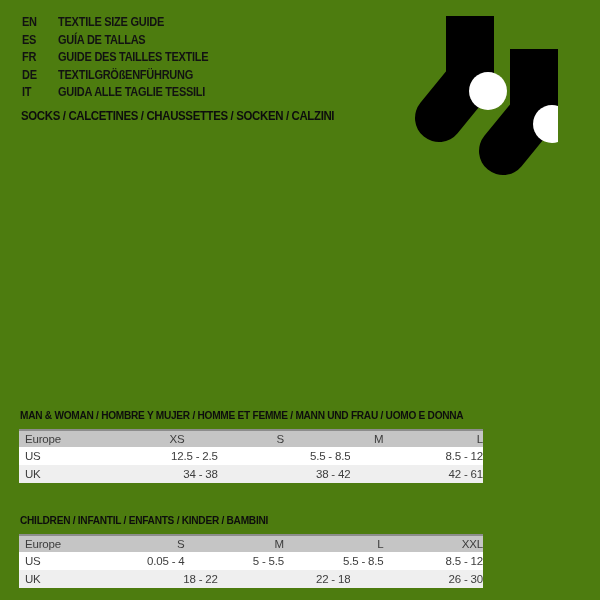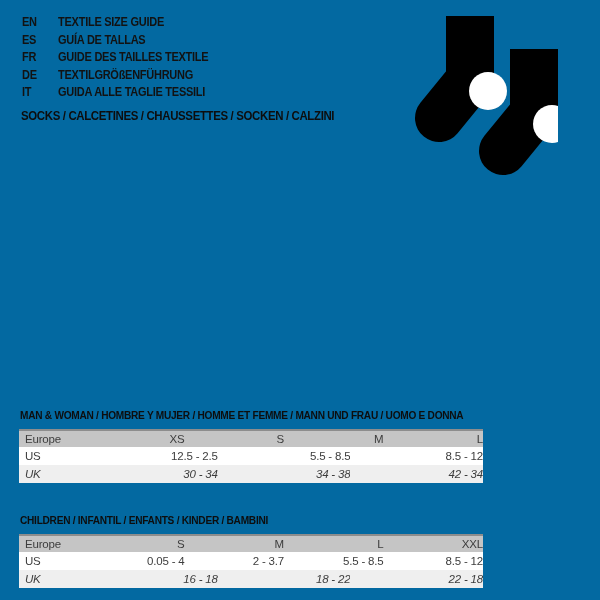--- a/index.html
+++ b/index.html
@@ -1,20 +1,20 @@
 <!DOCTYPE html>
 <html><head>
 <meta charset="utf-8">
 <style>
   html, body { margin: 0; padding: 0; background: #ffffff; }
   .page {
     position: relative;
     width: 600px;
     height: 600px;
-    background: #0369a1;
+    background: #4d7c0f;
     overflow: hidden;
     font-family: "Liberation Sans", sans-serif;
     color: #111;
   }
 
   
   .lang-list { position: absolute; left: 22px; top: 14px; }
   .lang-line {
     display: flex;
     line-height: 17.5px;
@@ -57,21 +57,21 @@
   .st1 { top: 429px; }
   .st2 { top: 534px; }
   .t-header {
     display: flex; height: 18px; box-sizing: border-box;
     background: #c5c5c5;
     border-top: 2px solid #8d8d8d;
   }
   .t-header .cell { line-height: 16px; }
   .t-row { display: flex; height: 18px; background: #ffffff; gap: 24px; }
   .t-row .cell { line-height: 18px; }
-  .t-row.alt { background: #efefef; font-style: italic; }
+  .t-row.alt { background: #efefef; }
   .cell {
     font-size: 11.5px; color: #3d3d3d; letter-spacing: -0.2px;
     white-space: nowrap; overflow: hidden;
   }
   .cell.first { flex: 0 0 66px; width: 66px; padding-left: 6px; box-sizing: border-box; text-align: left; }
   .cell.val { flex: 1; text-align: right; }
 </style>
 </head>
 <body>
 
@@ -125,43 +125,43 @@
       <div class="cell val">L</div>
     </div>
     <div class="t-row">
       <div class="cell first">US</div>
       <div class="cell val">12.5 - 2.5</div>
       <div class="cell val">5.5 - 8.5</div>
       <div class="cell val">8.5 - 12</div>
     </div>
     <div class="t-row alt">
       <div class="cell first">UK</div>
-      <div class="cell val">30 - 34</div>
       <div class="cell val">34 - 38</div>
-      <div class="cell val">42 - 34</div>
+      <div class="cell val">38 - 42</div>
+      <div class="cell val">42 - 61</div>
     </div>
   </div>
 
   <div class="table-title tt2">CHILDREN / INFANTIL / ENFANTS / KINDER / BAMBINI</div>
   <div class="size-table st2">
     <div class="t-header">
       <div class="cell first">Europe</div>
       <div class="cell val">S</div>
       <div class="cell val">M</div>
       <div class="cell val">L</div>
       <div class="cell val">XXL</div>
     </div>
     <div class="t-row">
       <div class="cell first">US</div>
       <div class="cell val">0.05 - 4</div>
-      <div class="cell val">2 - 3.7</div>
+      <div class="cell val">5 - 5.5</div>
       <div class="cell val">5.5 - 8.5</div>
       <div class="cell val">8.5 - 12</div>
     </div>
     <div class="t-row alt">
       <div class="cell first">UK</div>
-      <div class="cell val">16 - 18</div>
       <div class="cell val">18 - 22</div>
       <div class="cell val">22 - 18</div>
+      <div class="cell val">26 - 30</div>
     </div>
   </div>
 
 </div>
 
 </body></html>

